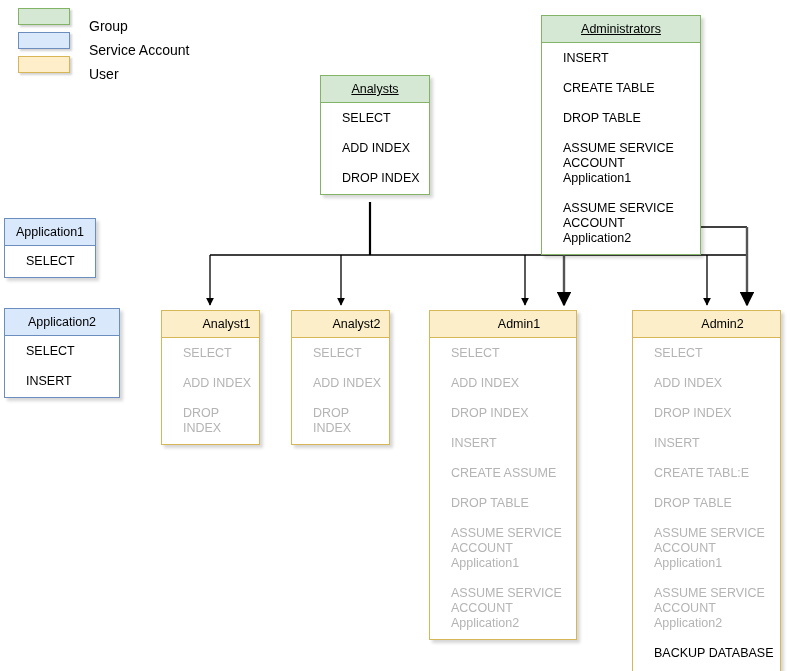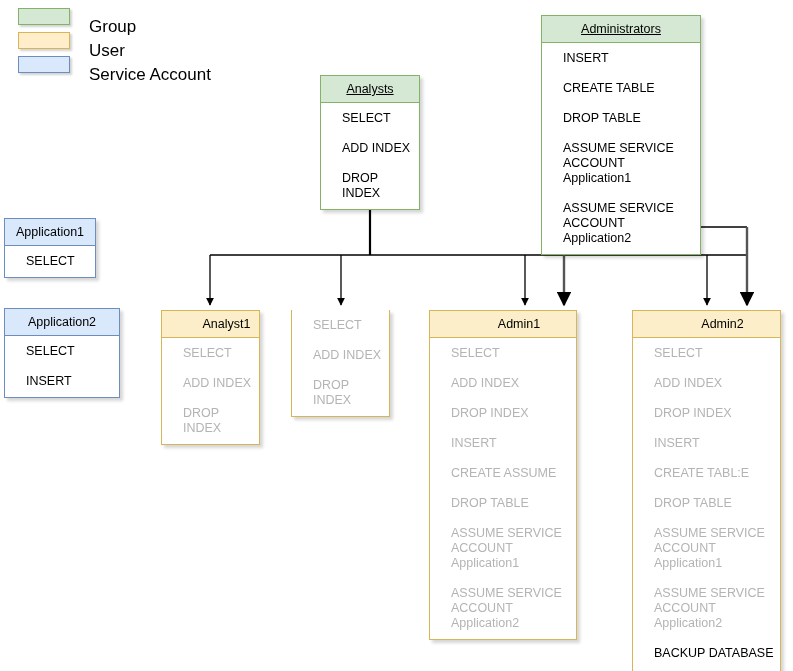--- a/index.html
+++ b/index.html
@@ -32,21 +32,21 @@
   .legend-swatch {
     width: 50px;
     height: 15px;
     border-style: solid;
     border-width: 1px;
     box-shadow: 2px 2px 2px rgba(0,0,0,0.18);
     flex: 0 0 auto;
   }
   .legend-label {
     margin-left: 19px;
-    font-size: 17px;
+    font-size: 14px;
     line-height: 15px;
     white-space: nowrap;
     margin-top: 20px;
   }
 
   
   #wires {
     position: absolute;
     left: 0;
     top: 0;
@@ -130,30 +130,30 @@
     <path d="M 747 227 L 747 305"></path>
   </g>
 </svg>
 
 <div id="legend">
   <div class="legend-row">
     <span class="legend-swatch sw-group"></span>
     <span class="legend-label">Group</span>
   </div>
   <div class="legend-row">
+    <span class="legend-swatch sw-service"></span>
+    <span class="legend-label">Service Account</span>
+  </div>
+  <div class="legend-row">
     <span class="legend-swatch sw-user"></span>
     <span class="legend-label">User</span>
   </div>
-  <div class="legend-row">
-    <span class="legend-swatch sw-service"></span>
-    <span class="legend-label">Service Account</span>
-  </div>
-</div>
-
-<div class="node group" style="left:320px; top:75px; width:100px;">
+</div>
+
+<div class="node group" style="left:320px; top:75px; width:110px;">
   <div class="hdr">Analysts</div>
   <div class="body">
       <div class="perm">SELECT</div>
       <div class="perm">ADD INDEX</div>
       <div class="perm">DROP INDEX</div>
     </div>
 </div>
 
 <div class="node group" style="left:541px; top:15px; width:160px;">
   <div class="hdr">Administrators</div>
@@ -186,20 +186,21 @@
 <div class="node user" style="left:161px; top:310px; width:99px;">
   <div class="hdr">Analyst1</div>
   <div class="body">
       <div class="perm inherited">SELECT</div>
       <div class="perm inherited">ADD INDEX</div>
       <div class="perm inherited">DROP INDEX</div>
     </div>
 </div>
 
 <div class="node user" style="left:291px; top:310px; width:99px;">
+  <div class="hdr">Analyst2</div>
   <div class="body">
       <div class="perm inherited">SELECT</div>
       <div class="perm inherited">ADD INDEX</div>
       <div class="perm inherited">DROP INDEX</div>
     </div>
 </div>
 
 <div class="node user" style="left:429px; top:310px; width:148px;">
   <div class="hdr">Admin1</div>
   <div class="body">

